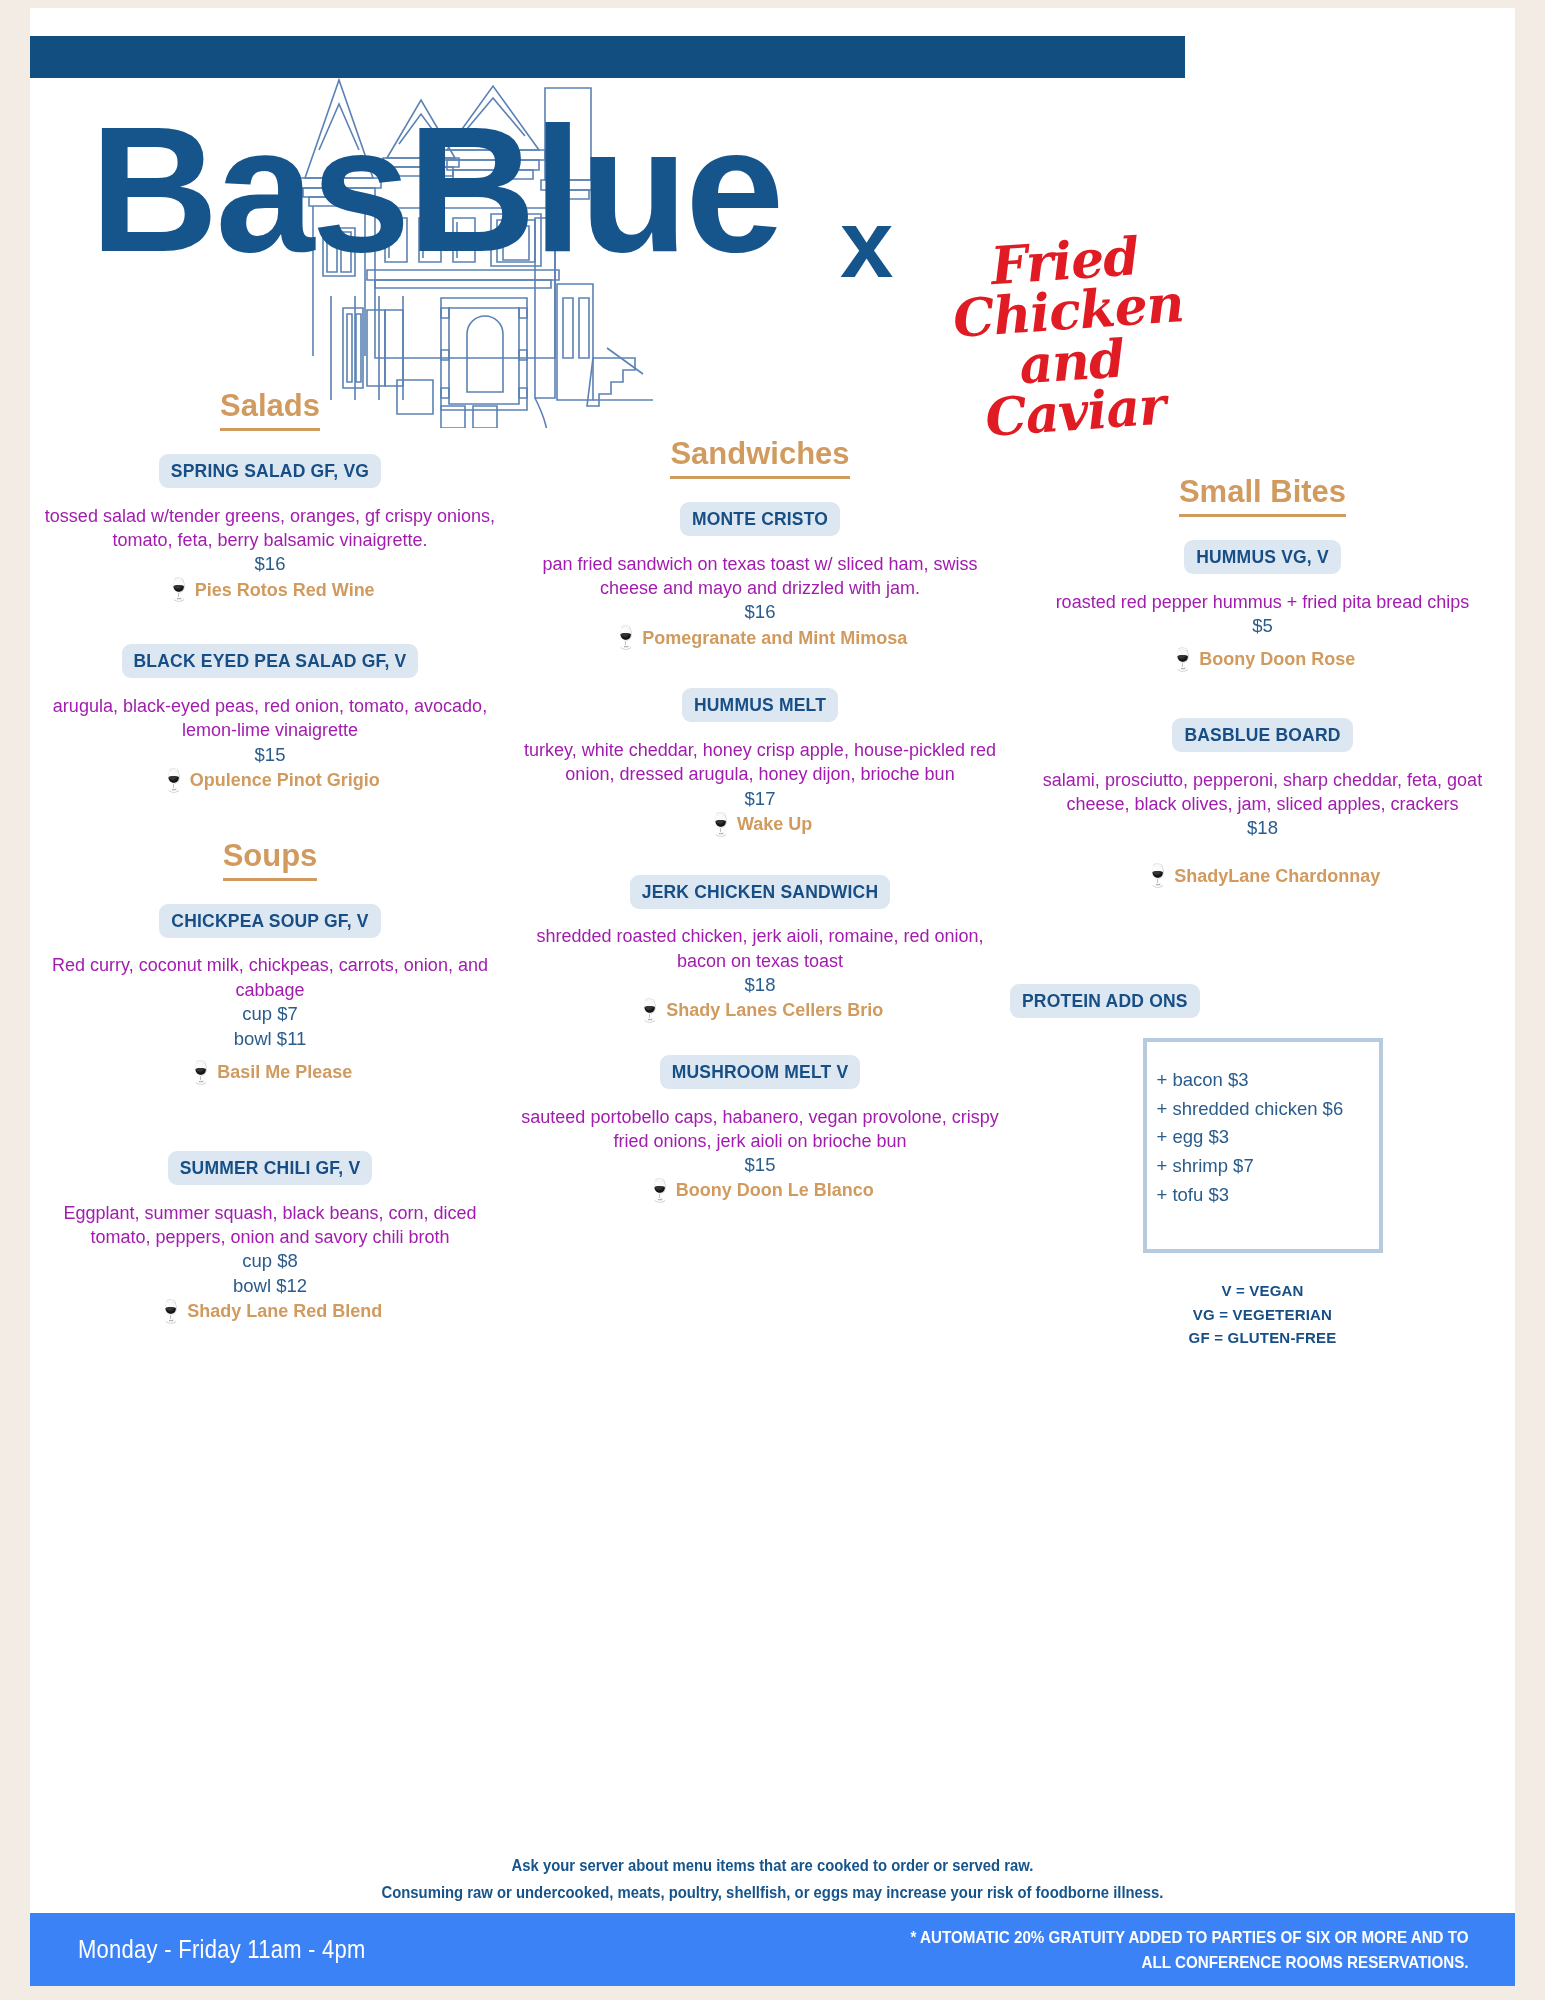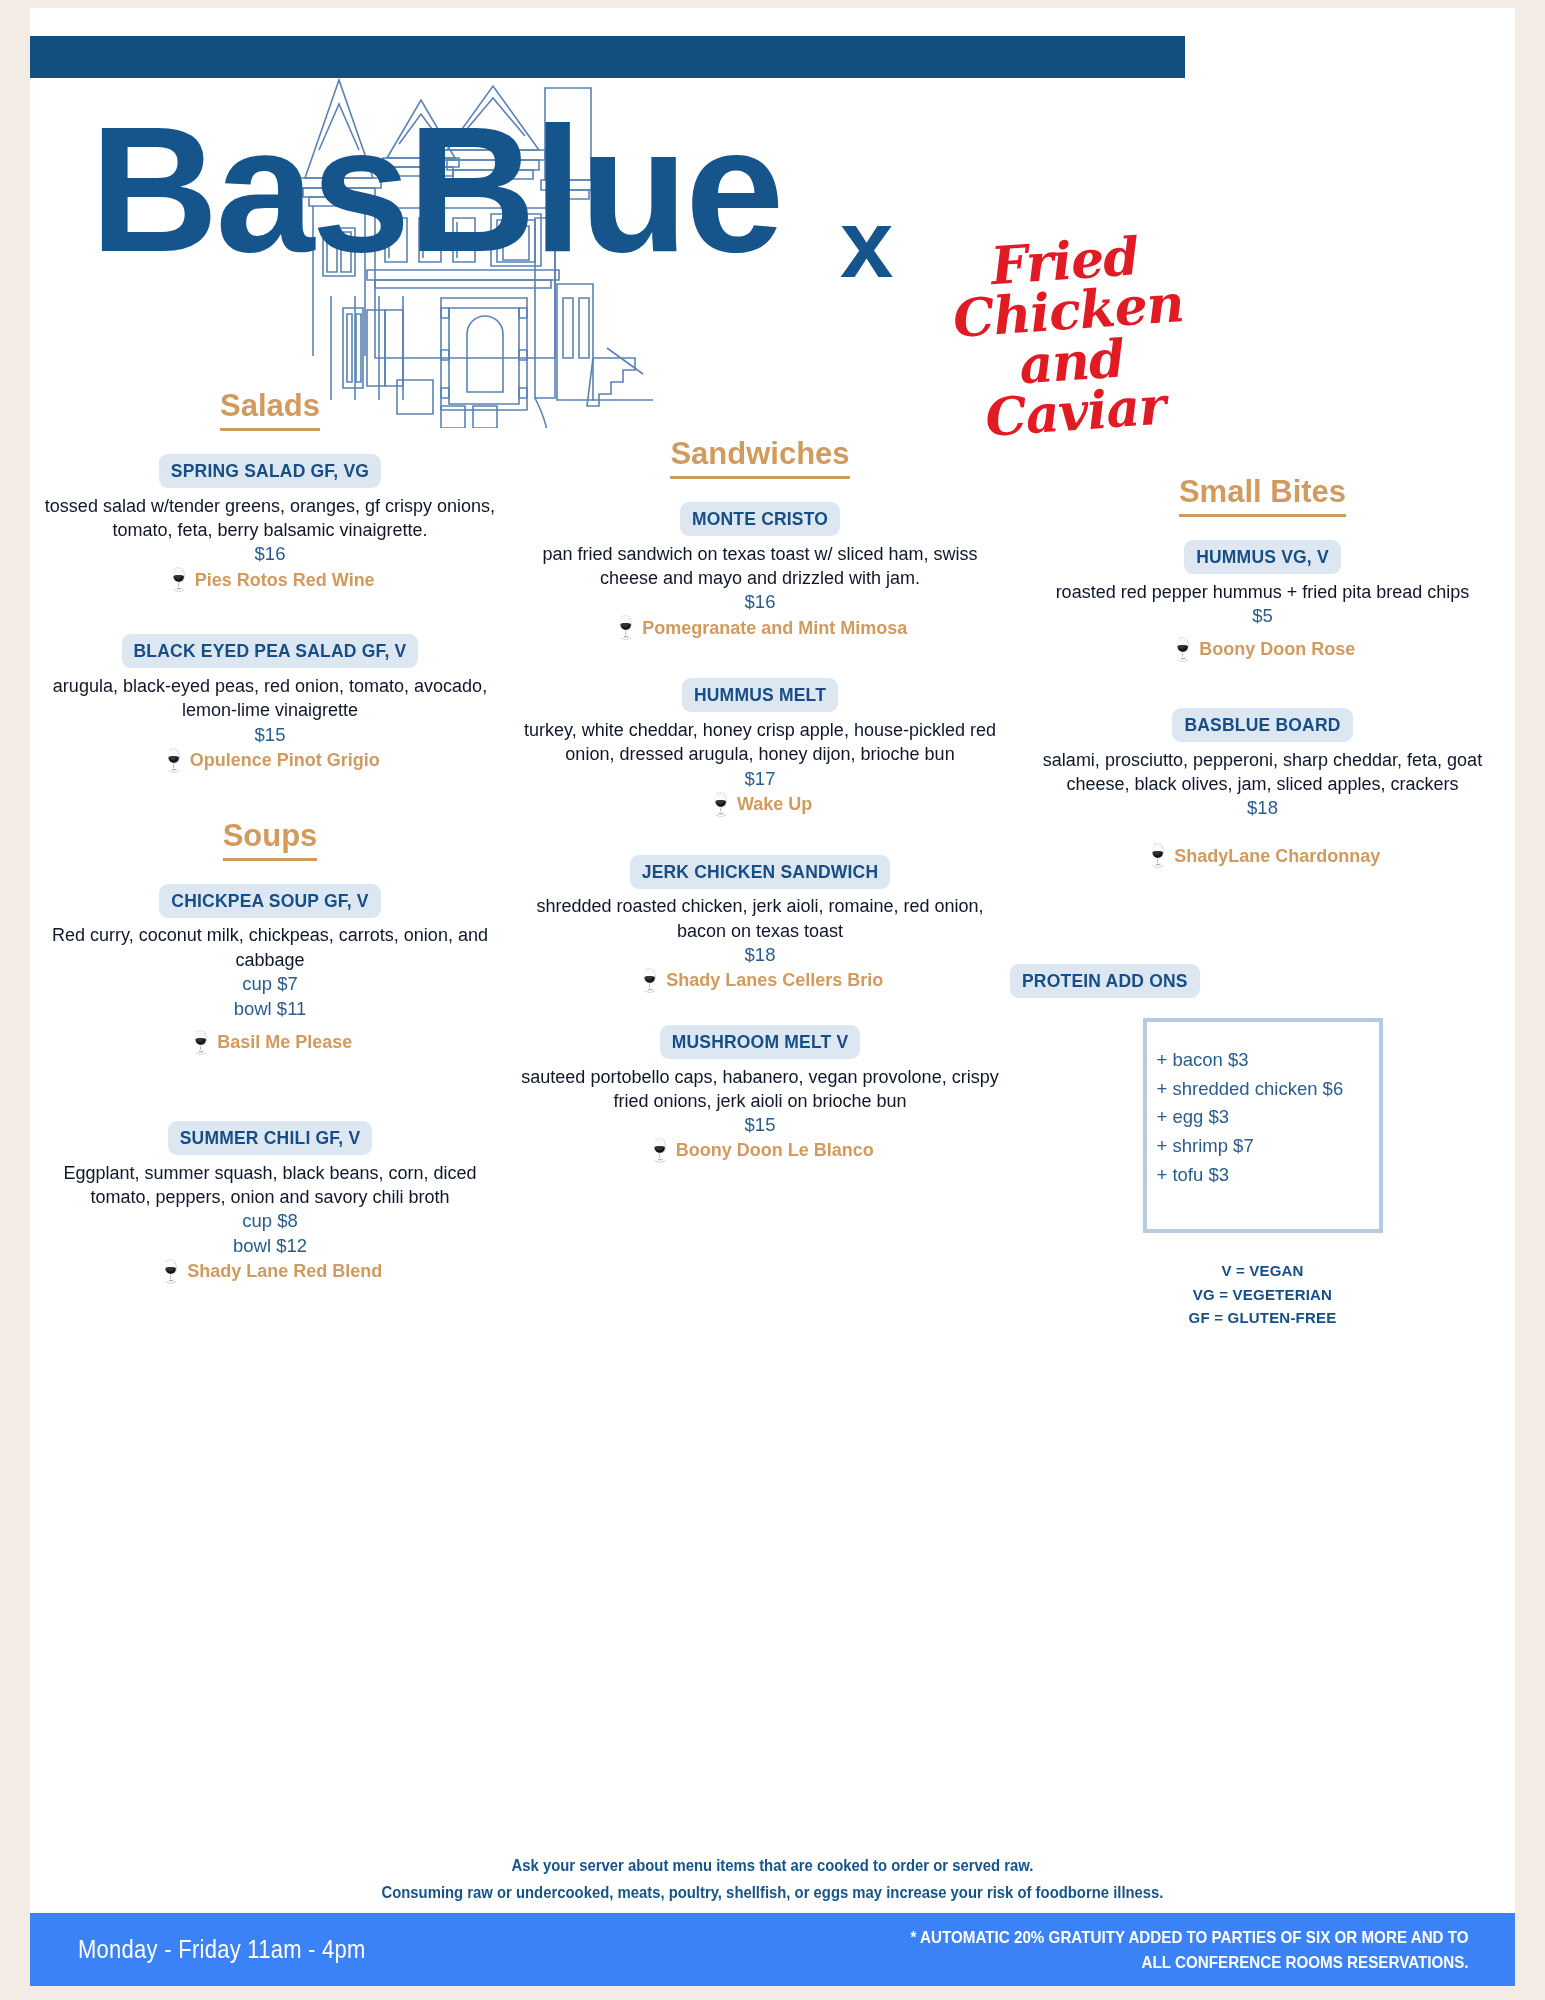--- a/index.html
+++ b/index.html
@@ -134,24 +134,24 @@
     color: #164e85;
     background: #dde7f1;
     border-radius: 9px;
     padding: 7px 12px;
     box-decoration-break: clone;
     -webkit-box-decoration-break: clone;
     line-height: 2.1;
   }
 
   .item-desc {
-    margin-top: 4px;
+    margin-top: 14px;
     font-size: 18px;
     line-height: 1.35;
-    color: #0f172a;
+    color: #a21caf;
     padding: 0 10px;
   }
 
   .item-price {
     font-size: 18.5px;
     color: #2a5c8c;
     line-height: 1.35;
   }
 
   .wine {

